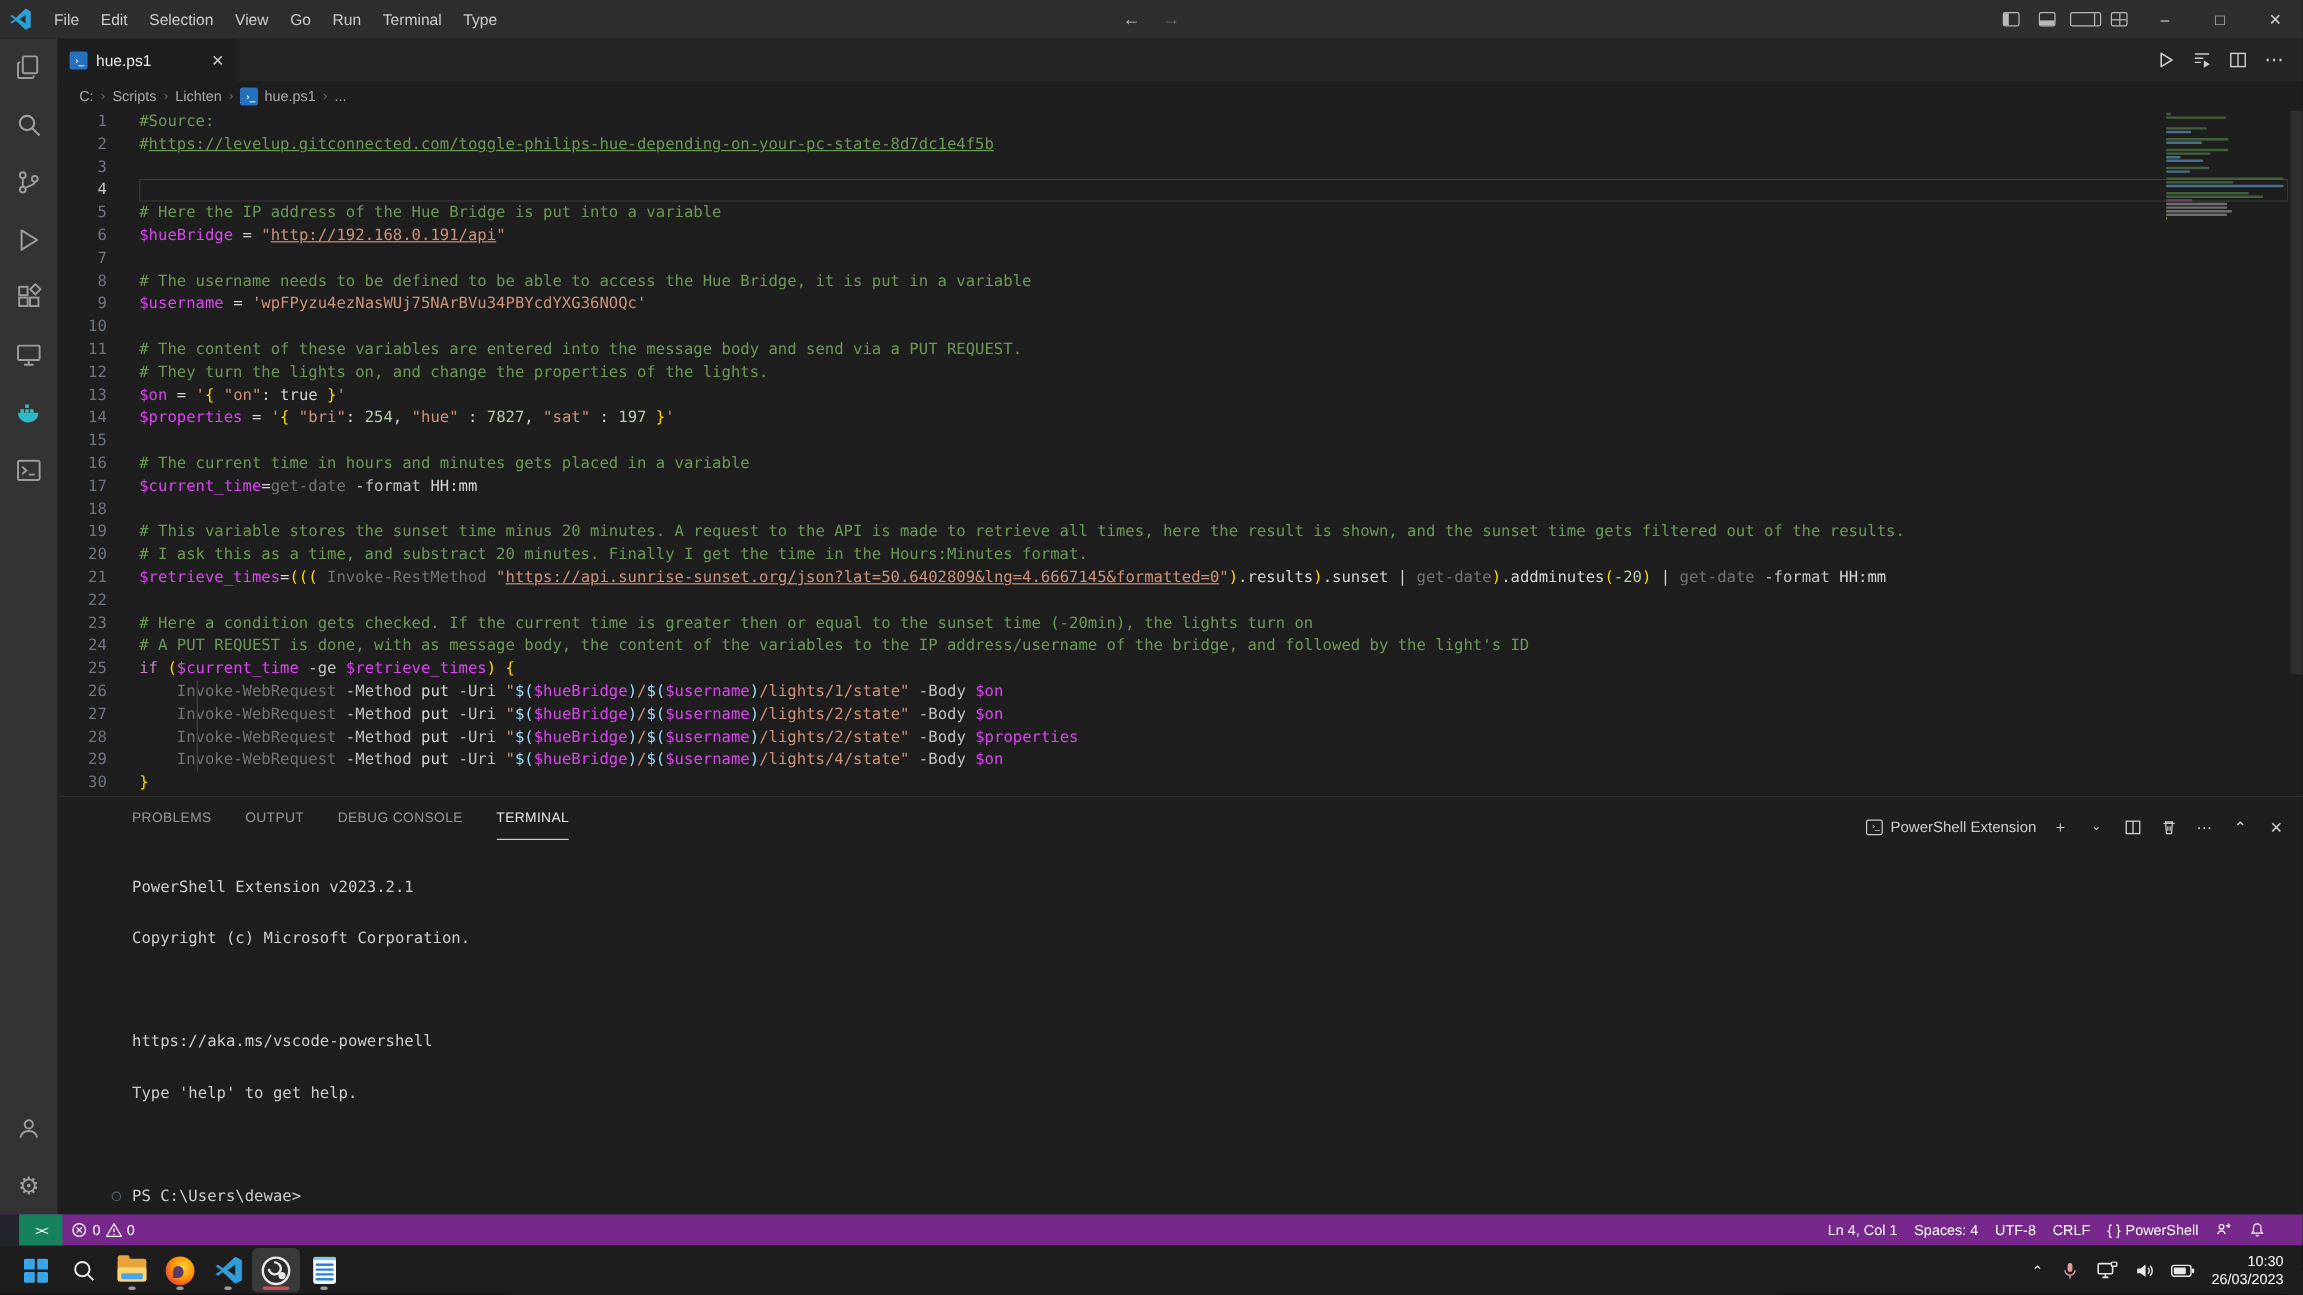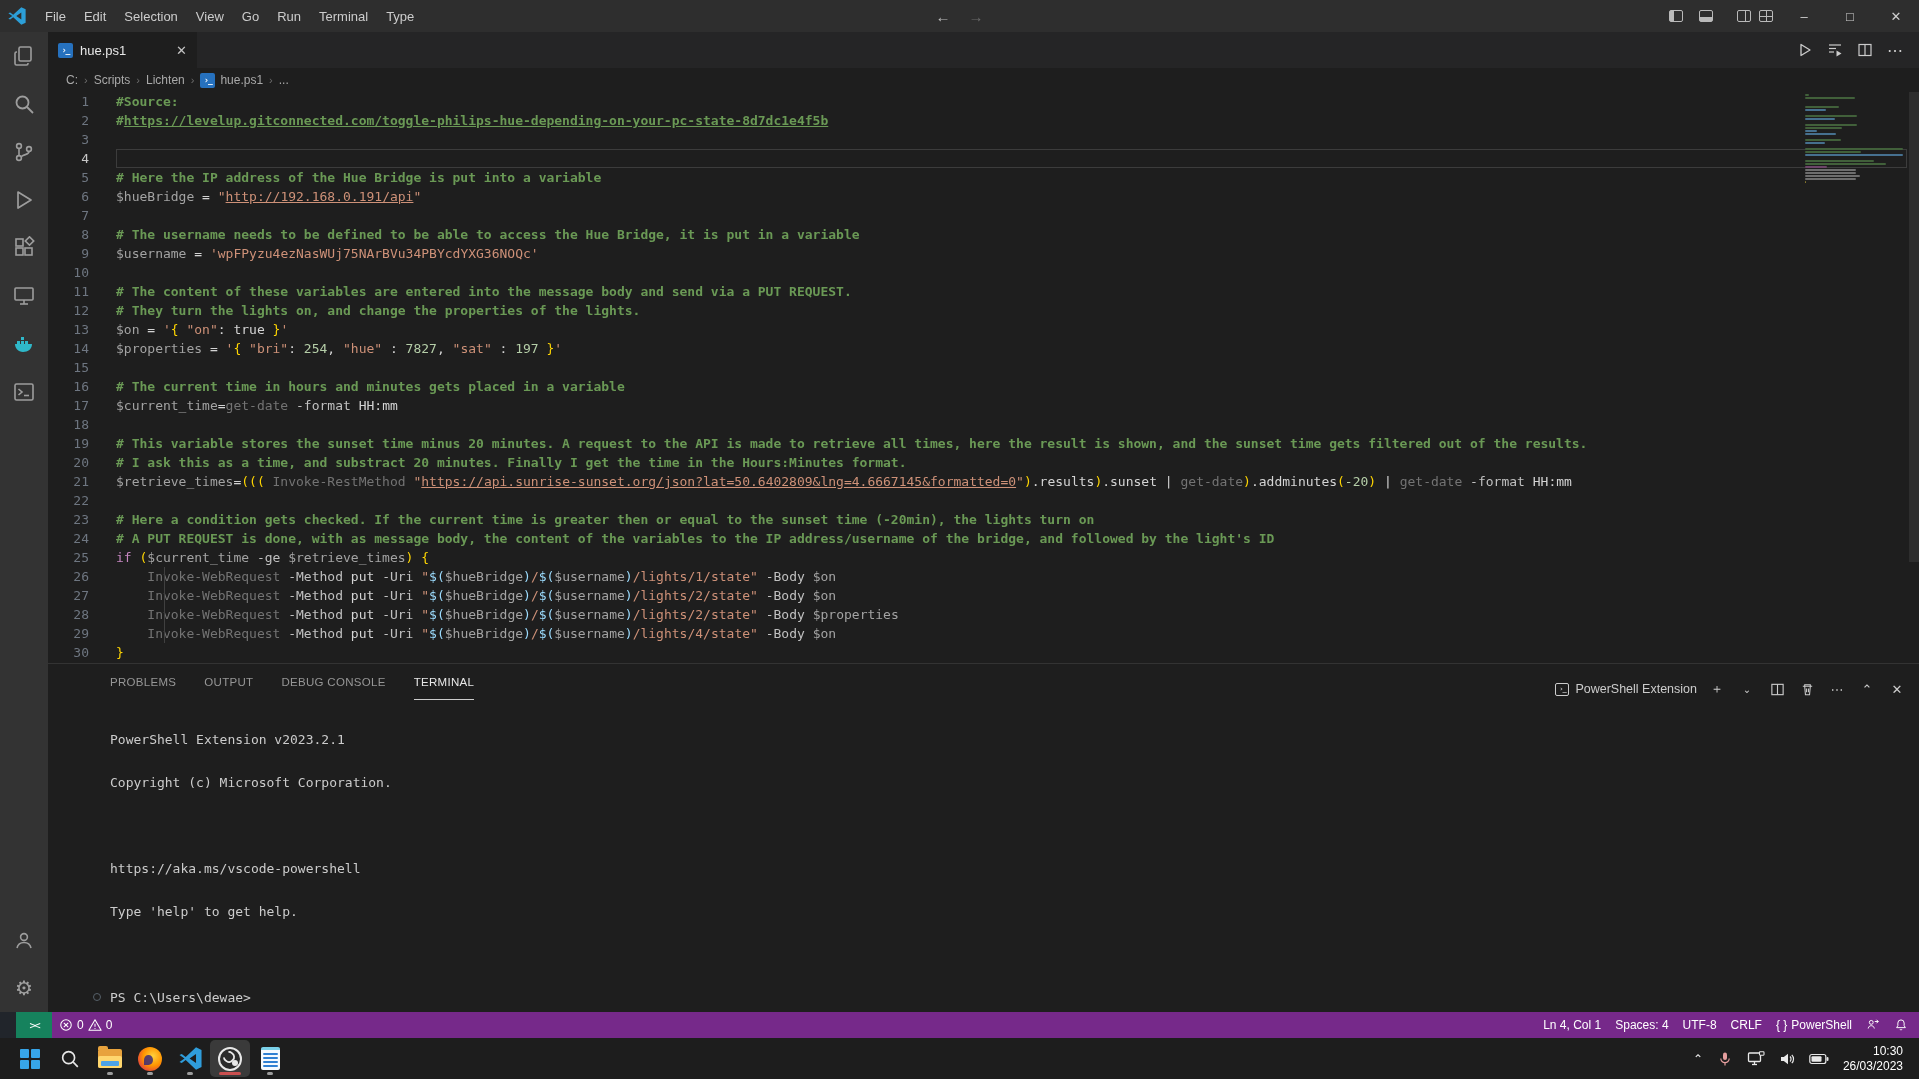--- a/index.html
+++ b/index.html
@@ -51,21 +51,21 @@
   .bc-sep { color:#6d6d6d; font-size:11px; padding:0 2px; }
   .bc-item { display:flex; align-items:center; gap:5px; }
 
   
   .editor { height:571px; position:relative; background:#1e1e1e; overflow:hidden; flex:none; font-family:"DejaVu Sans Mono", monospace; font-size:13px; }
   .code-line { height:19px; line-height:19px; display:flex; white-space:pre; }
   .code-line .ln { width:68px; flex:none; text-align:right; padding-right:27px; color:#6e7681; }
   .code-line.cur .ln { color:#c6c6c6; }
   .code-line .lc { flex:1; }
   .code-line.cur .lc { box-shadow:inset 0 0 0 1px #3c3c3c; margin-right:12px; }
-  .tk.cmt { color:#6a9955;font-weight:bold; } .tk.var { color:#a3a3a3;text-align:center; } .tk.str { color:#ce9178; }
+  .tk.cmt { color:#6a9955; } .tk.var { color:#d946ef;text-align:center; } .tk.str { color:#ce9178; }
   .tk.fn { color:#737373; } .tk.kw { color:#c586c0; } .tk.num { color:#b5cea8; }
   .tk.pun { color:#d4d4d4; } .tk.par { color:#ffd602; } .tk.prm { color:#c0c0c0; }
   .tk.ipar { color:#9cdcfe; }
   .tk.u { text-decoration:underline; }
   .indent-guide { position:absolute; left:116px; top:475px; height:76px; width:1px; background:#404040; }
   .minimap { position:absolute; right:14px; top:2px; width:100px; }
   .mm-row { height:2px; margin-bottom:1px; border-radius:1px; }
   .v-scroll { position:absolute; right:0; top:0; width:10px; height:470px; background:rgba(121,121,121,0.18); }
 
   
@@ -81,21 +81,21 @@
   .terminal { flex:1; font-family:"DejaVu Sans Mono", monospace; font-size:13px; color:#cccccc; padding:6px 0 0 62px; position:relative; }
   .term-line { height:19px; line-height:19px; white-space:pre;margin-top:24px; }
   .prompt-row { position:relative; }
   .prompt-circle { position:absolute; left:-17px; top:5px; width:8px; height:8px; border:1px solid #566069; border-radius:50%; }
 
   
   .statusbar { height:26px; background:#76298a; display:flex; align-items:center; color:#ffffff; font-size:12px; flex:none; }
   .sb-dark { width:16px; height:100%; background:#21252b; }
   .sb-remote { width:36px; height:100%; background:#16825d; display:flex; align-items:center; justify-content:center; font-family:"DejaVu Sans Mono", monospace; font-size:11px; letter-spacing:-2px; }
   .sb-item { display:flex; align-items:center; gap:4px; padding:0 7px; height:100%; }
-  .sb-right { margin-left:auto; display:flex; align-items:center; padding-right:4px; }
+  .sb-right { margin-left:auto; display:flex; align-items:center; padding-right:24px; }
 
   
   .taskbar { height:41px; background:#1d1d1d; display:flex; align-items:center; padding:0 6px 0 10px; }
   .task-ico { width:40px; height:37px; display:flex; flex-direction:column; align-items:center; justify-content:center; position:relative; border-radius:5px; }
   .task-ico.active { background:#3a3a3a; }
   .run-dot { position:absolute; bottom:2px; width:6px; height:3px; border-radius:2px; background:#9d9d9d; }
   .run-dot.wide { width:22px; background:#c94f4f; }
   .start-grid { width:20px; height:20px; display:grid; grid-template-columns:9px 9px; grid-template-rows:9px 9px; gap:2px; }
   .start-grid div { background:#37a5e8; border-radius:1px; }
   .folder-ico { width:24px; height:19px; position:relative; }

